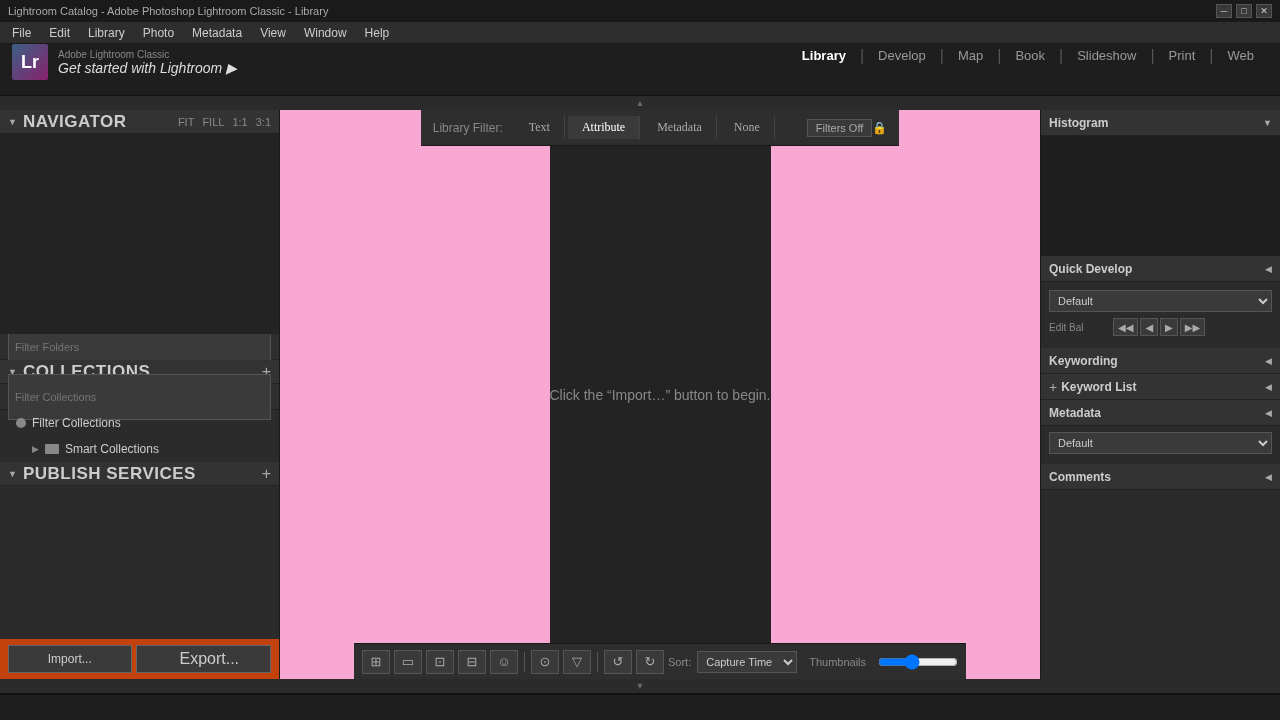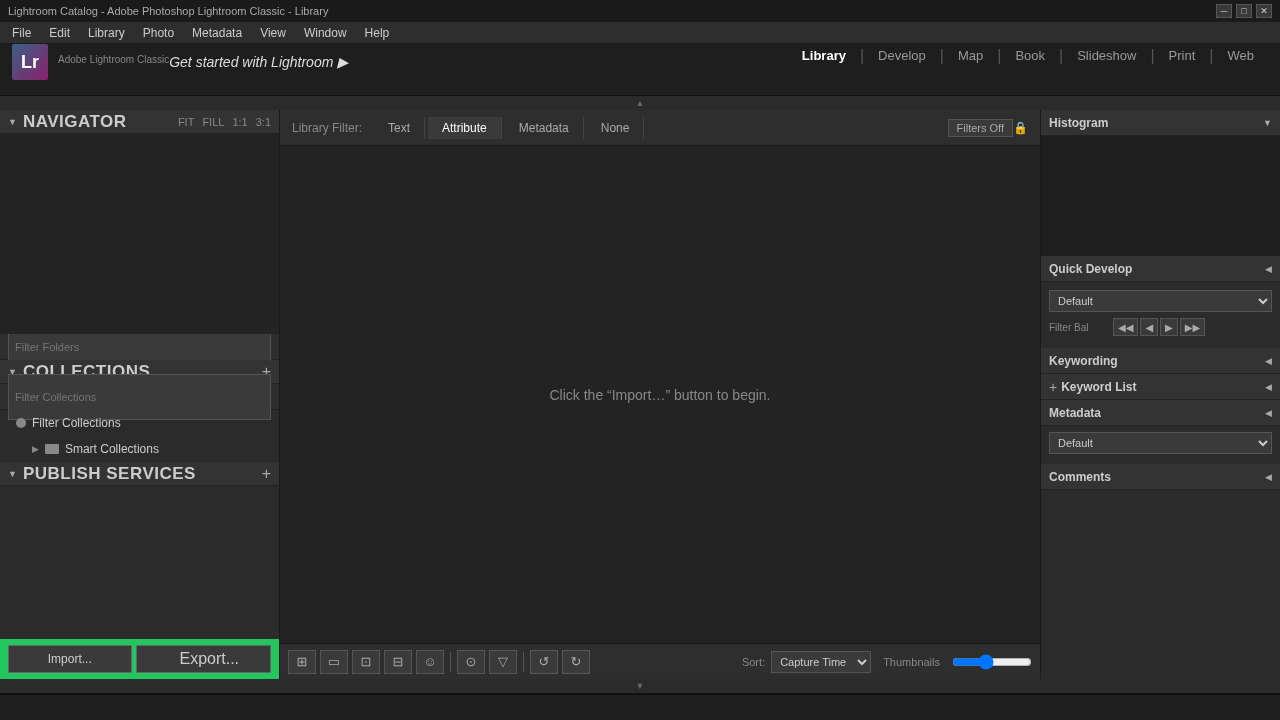--- a/index.html
+++ b/index.html
@@ -83,21 +83,21 @@
       display: flex;
       align-items: center;
       justify-content: center;
       font-size: 18px;
       font-weight: bold;
       color: #fff;
       border-radius: 2px;
     }
     #identity-text {
       display: flex;
-      flex-direction: row;
+      flex-direction: column;
     }
     #identity-text .app-name {
       font-size: 10px;
       color: #888;
     }
     #identity-text .catalog-name {
       font-size: 14px;
       color: #ddd;
       font-style: italic;
     }
@@ -325,20 +325,21 @@
       height: 22px;
       margin-bottom: 4px;
     }
 
     
     #center-area {
       flex: 1;
       display: flex;
       flex-direction: column;
       background: #f9a8d4;
+      align-items: center;
     }
 
     
     #filter-bar {
       height: 36px;
       background: #2e2e2e;
       display: flex;
       align-items: center;
       padding: 0 12px;
       gap: 0;
@@ -351,20 +352,21 @@
       gap: 12px;
     }
     #filter-label {
       font-size: 12px;
       color: #888;
     }
     #filter-bar-tabs {
       display: flex;
       align-items: center;
       gap: 3px;
+      font-family: Liberation Serif, serif;
     }
     .filter-tab {
       padding: 4px 14px;
       font-size: 12px;
       color: #aaa;
       cursor: pointer;
       border-right: 1px solid #444;
     }
     .filter-tab.active { color: #fff; background: #3a3a3a; }
 
@@ -610,21 +612,21 @@
         <div class="panel-header-left">
           <span class="triangle">▼</span>
           <span class="panel-header-label">Publish Services</span>
         </div>
         <div style="display:flex;align-items:center;gap:4px;">
           <span style="font-size:16px;color:#aaa;cursor:pointer;">+</span>
         </div>
       </div>
     </div>
 
-    <div style="display:flex;gap:4px;padding:6px 8px;margin-top:auto;background:#22c55e;">
+    <div style="display:flex;gap:4px;padding:6px 8px;margin-top:auto;background:#c2410c;">
       <button style="flex:1;height:28px;background:#3a3a3a;border:1px solid #666;color:#ccc;font-size:12px;cursor:pointer;">Import...</button>
       <button style="flex:1;height:28px;background:#3a3a3a;border:1px solid #666;color:#ccc;font-size:16px;cursor:pointer;padding-left:12px;">Export...</button>
     </div>
 
   </div>
 
   <div id="center-area">
 
     <div id="filter-bar">
       <div id="filter-bar-left">
@@ -698,21 +700,21 @@
         <span class="right-triangle">◀</span>
       </div>
       <div id="quick-develop-content">
         <div class="qd-preset-row">
           <select class="qd-preset-select">
             <option>Default</option>
             <option>Custom</option>
           </select>
         </div>
         <div class="rp-row">
-          <span class="rp-row-label">Filter Bal</span>
+          <span class="rp-row-label">Edit Bal</span>
           <div class="rp-btn-group">
             <button class="rp-btn">◀◀</button>
             <button class="rp-btn">◀</button>
             <button class="rp-btn">▶</button>
             <button class="rp-btn">▶▶</button>
           </div>
         </div>
       </div>
     </div>
 

